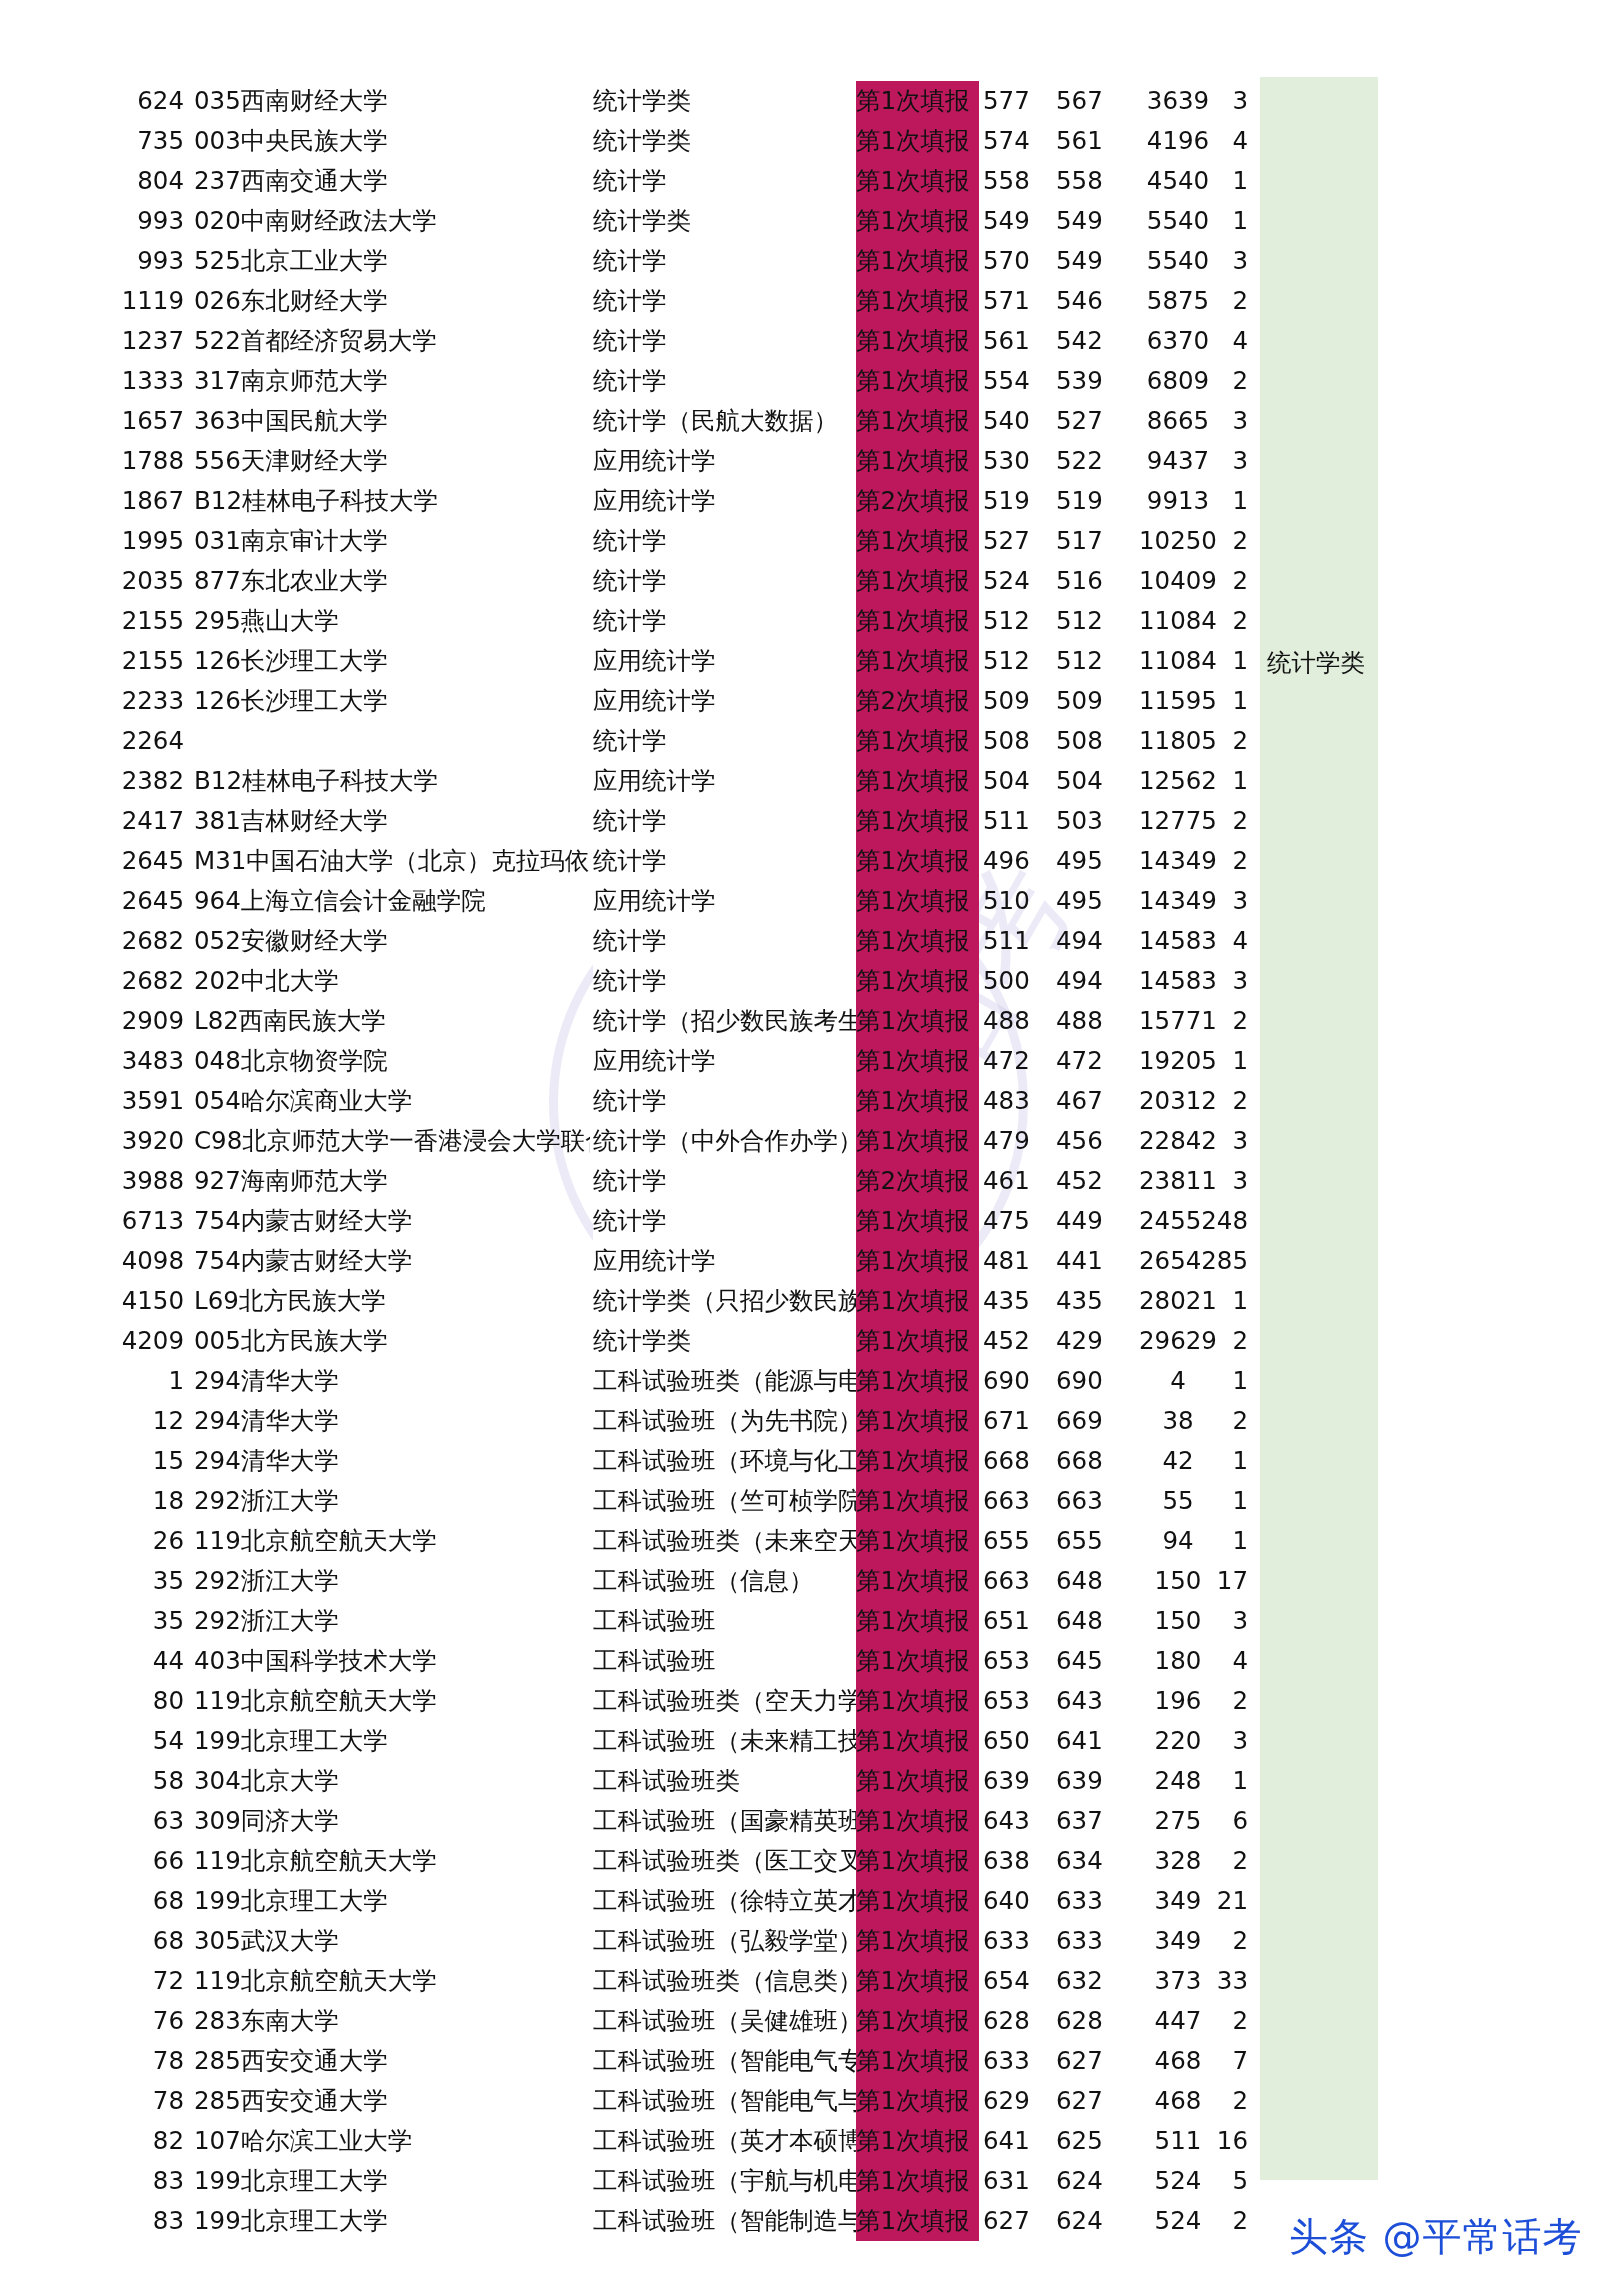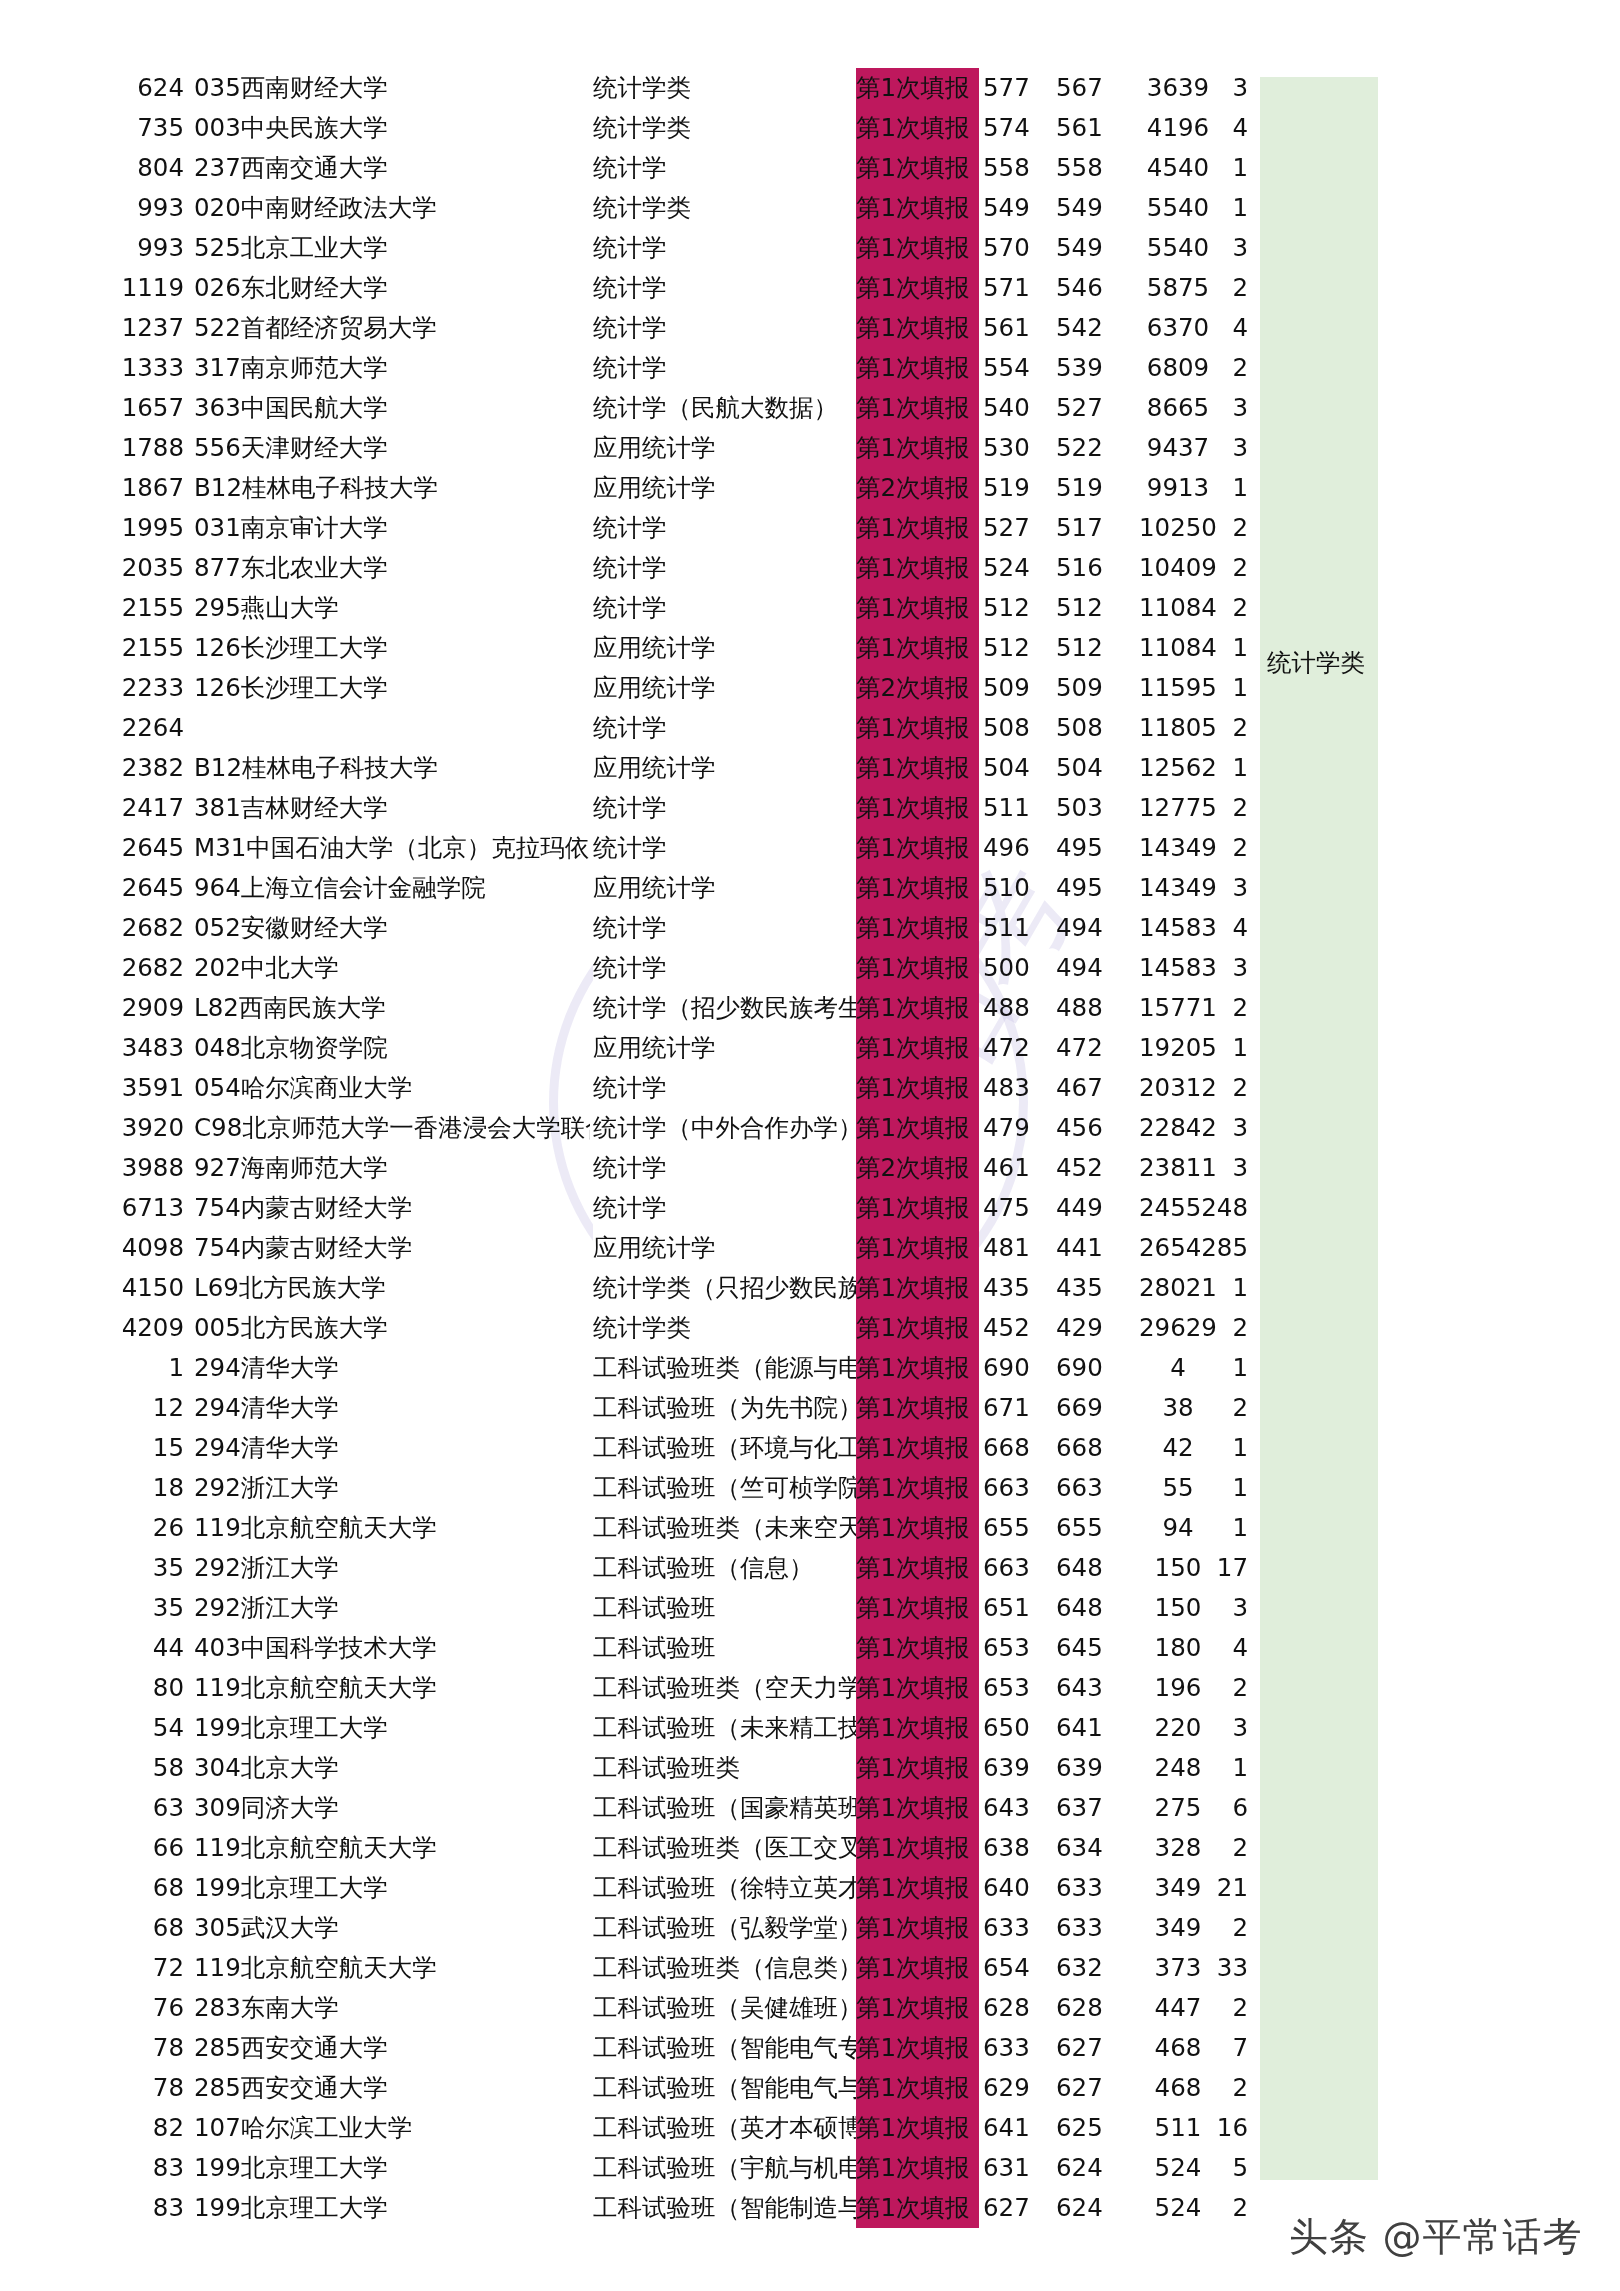--- a/index.html
+++ b/index.html
@@ -1,33 +1,33 @@
 <!DOCTYPE html>
 <html><head>
 <meta charset="utf-8">
 <style>
   html, body { margin: 0; padding: 0; background: #ffffff; }
   body { width: 1620px; height: 2292px; position: relative; overflow: hidden;
          font-family: "DejaVu Sans", "Liberation Sans", sans-serif; color: #111; }
-  #table { position: absolute; left: 0; top: 68px; width: 1300px; text-decoration: underline; }
+  #table { position: absolute; left: 0; top: 81px; width: 1300px; text-decoration: underline; }
   .row { position: relative; height: 40px; font-size: 24.5px; line-height: 40px; white-space: nowrap; }
   .row span { position: absolute; top: 0; }
   .c-rank { left: 108px; width: 76px; text-align: right; }
   .c-school { left: 194px; width: 396px; overflow: hidden; }
   .c-major { left: 593px; width: 263px; overflow: hidden; background: #fff; }
   .c-batch { left: 856px; width: 123px; overflow: hidden; background: #be185d; }
   .c-max { left: 983px; width: 59px; text-align: left; }
   .c-min { left: 1056px; width: 59px; text-align: left; }
   .c-minrank { left: 1098px; width: 88px; text-align: center; margin-left: 36px; }
   .c-count { left: 1201px; width: 47px; text-align: right; }
   #category-band { position: absolute; left: 1260px; top: 77px; width: 118px; height: 2103px; background: #e0eedb; }
   #category-label { position: absolute; left: 1267px; top: 643px; font-size: 24.5px; line-height: 39px; color: #111; }
   #watermark-circle { position: absolute; left: 549px; top: 863px; width: 461px; height: 461px; border: 9.8px solid rgba(200,195,230,0.35); border-radius: 50%; }
   #watermark-text { position: absolute; left: 686px; top: 1000px; font-size: 118px; color: rgba(200,195,230,0.35); transform: rotate(-60deg); white-space: nowrap; }
-  #footer-credit { position: absolute; left: 1289px; top: 2210px; font-size: 39px; color: #404040; letter-spacing: 1px; }
+  #footer-credit { position: absolute; left: 1289px; top: 2210px; font-size: 39px; color: #1d4ed8; letter-spacing: 1px; }
 </style>
 </head>
 <body>
 
 <div id="watermark-circle"></div>
 <div id="watermark-text">平常话考</div>
 
 <div id="category-band" style="background: rgb(224, 238, 219);"></div>
 <div id="category-label">统计学类</div>
 

